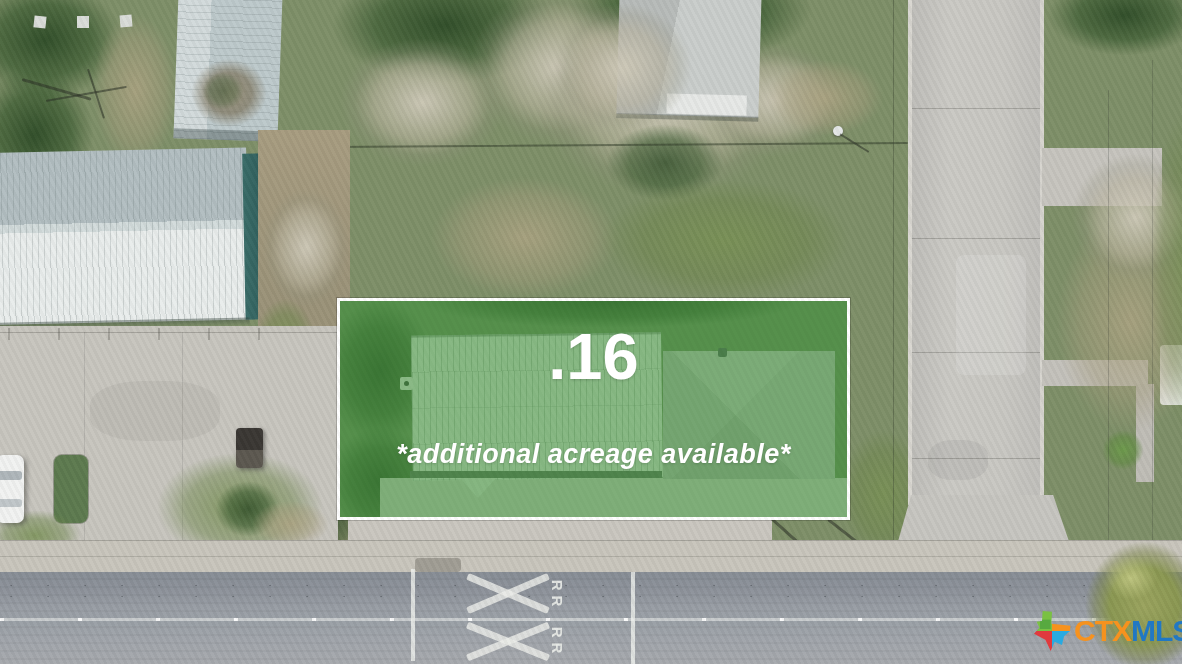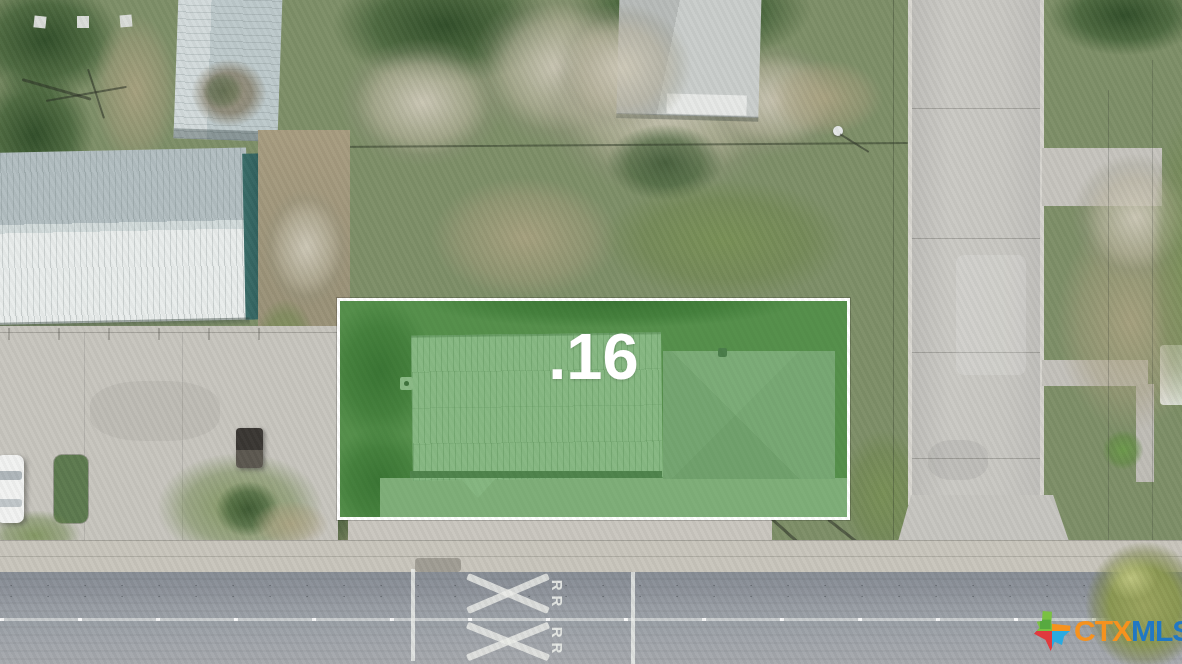--- a/index.html
+++ b/index.html
@@ -219,20 +219,21 @@
       <div class="a" style="left:4px;top:4px;width:5px;height:5px;background:#3c4a3c;border-radius:50%;"></div>
     </div>
 
     <div class="a" style="left:323px;top:50px;width:172px;height:128px;
                 background:conic-gradient(from 45deg at 42% 50%,#b9bfb7 0 90deg,#a9afa7 90deg 180deg,#b3b9b1 180deg 270deg,#c2c8c0 270deg 360deg);"></div>
     <div class="a" style="left:378px;top:47px;width:9px;height:9px;background:#55605a;border-radius:2px;"></div>
 
     <div class="a" style="inset:0;background:rgba(66,148,60,0.55);z-index:5;"></div>
 
     <div class="lot-text" style="top:28px;font-size:65px;font-weight:bold;line-height:.86;">.16</div>
+    <div class="lot-text" style="top:138px;font-size:27px;font-weight:bold;font-style:italic;letter-spacing:.5px;">*additional acreage available*</div>
   </div>
 
   <div class="a" style="left:1032px;top:606px;width:146px;height:50px;display:flex;align-items:center;z-index:9;">
     <svg width="40" height="44" viewBox="0 0 60 62" style="flex:0 0 auto;">
       <defs>
         <clipPath id="tx">
           <path d="M16,1 L30,2 L29,20 L58,23 L57,31 L48,39 L45,52 L34,47 L28,61 L20,44 L3,35 L11,26 L7,17 L15,16 Z"></path>
         </clipPath>
       </defs>
       <g clip-path="url(#tx)">

